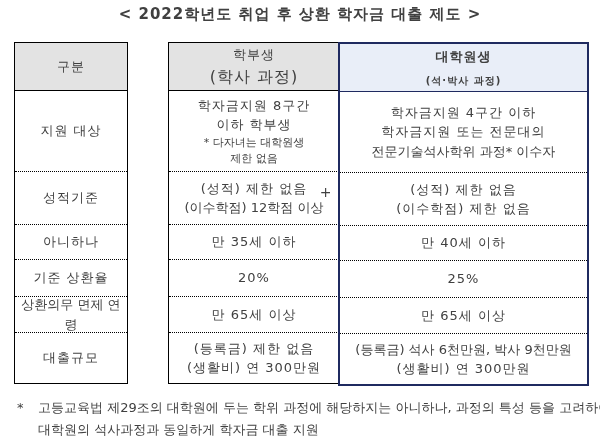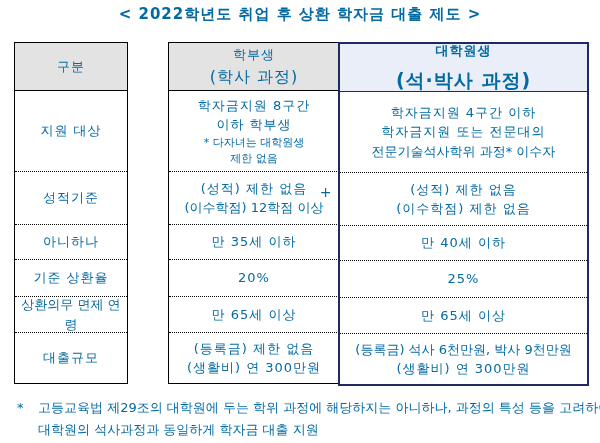--- a/index.html
+++ b/index.html
@@ -1,18 +1,18 @@
 <!DOCTYPE html>
 <html><head>
 <meta charset="utf-8">
 <style>
   html,body { margin:0; padding:0; background:#ffffff; }
   .canvas {
     position:relative; width:600px; height:443px; background:#ffffff;
-    font-family:"DejaVu Sans","Liberation Sans",sans-serif; color:#0369a1;
+    font-family:"DejaVu Sans","Liberation Sans",sans-serif; color:#404040;
     overflow:hidden;
   }
   .title {
     position:absolute; top:5px; left:0; width:600px;
     text-align:center; font-size:15px; font-weight:bold; letter-spacing:1px;
   }
   .colbox { position:absolute; top:42px; background:#fff; }
   .colbox.black { border:1px solid #000; }
   .colbox.navy  { border:2px solid #1f2a60; }
   .box-cat  { left:14px;  width:112px; }
@@ -20,21 +20,21 @@
   .box-grad { left:338px; width:247px; }
 
   .hdr {
     height:48px; box-sizing:border-box;
     display:flex; flex-direction:column; justify-content:center; align-items:center;
     text-align:center; font-size:13px; letter-spacing:1px;
   }
   .hdr.gray { background:#e3e3e3; border-bottom:1px solid #000; }
   .hdr.blue { background:#e9eef8; border-bottom:1px solid #1f2a60; font-weight:bold; }
   .hdr .sub { font-size:16px; margin-top:3px; }
-  .hdr.blue .sub { font-size:19px;margin-top:8px; }
+  .hdr.blue .sub { font-size:10px;margin-top:8px; }
 
   .row {
     box-sizing:border-box;
     display:flex; flex-direction:column; justify-content:center; align-items:center;
     text-align:center; font-size:13px; letter-spacing:1px; line-height:1.5;
   }
   .row + .row { border-top:1px dotted #000; }
   .r1 { height:80px; } .r2 { height:53px; } .r3 { height:35px; }
   .r4 { height:37px; } .r5 { height:36px; } .r6 { height:51px; }
 

